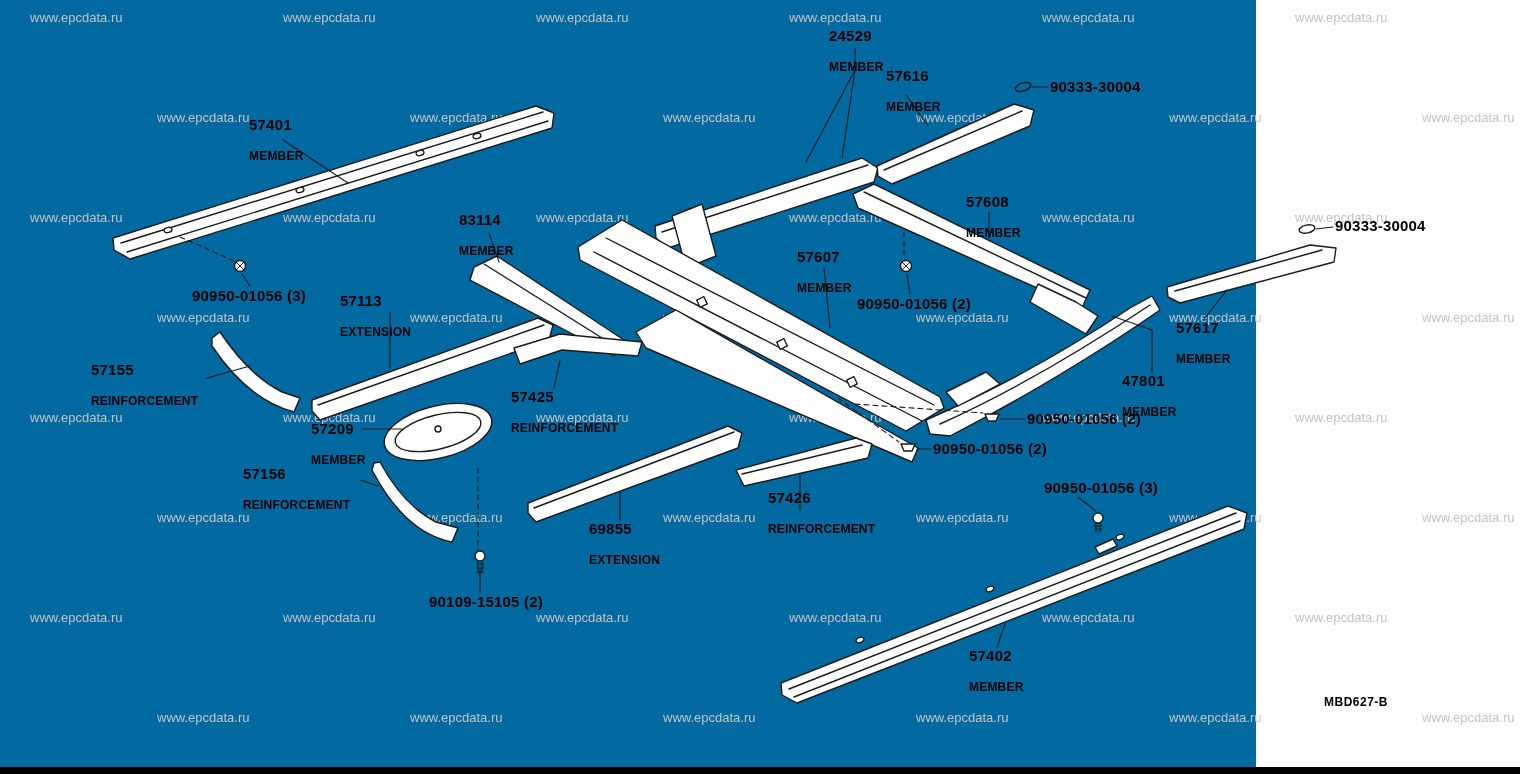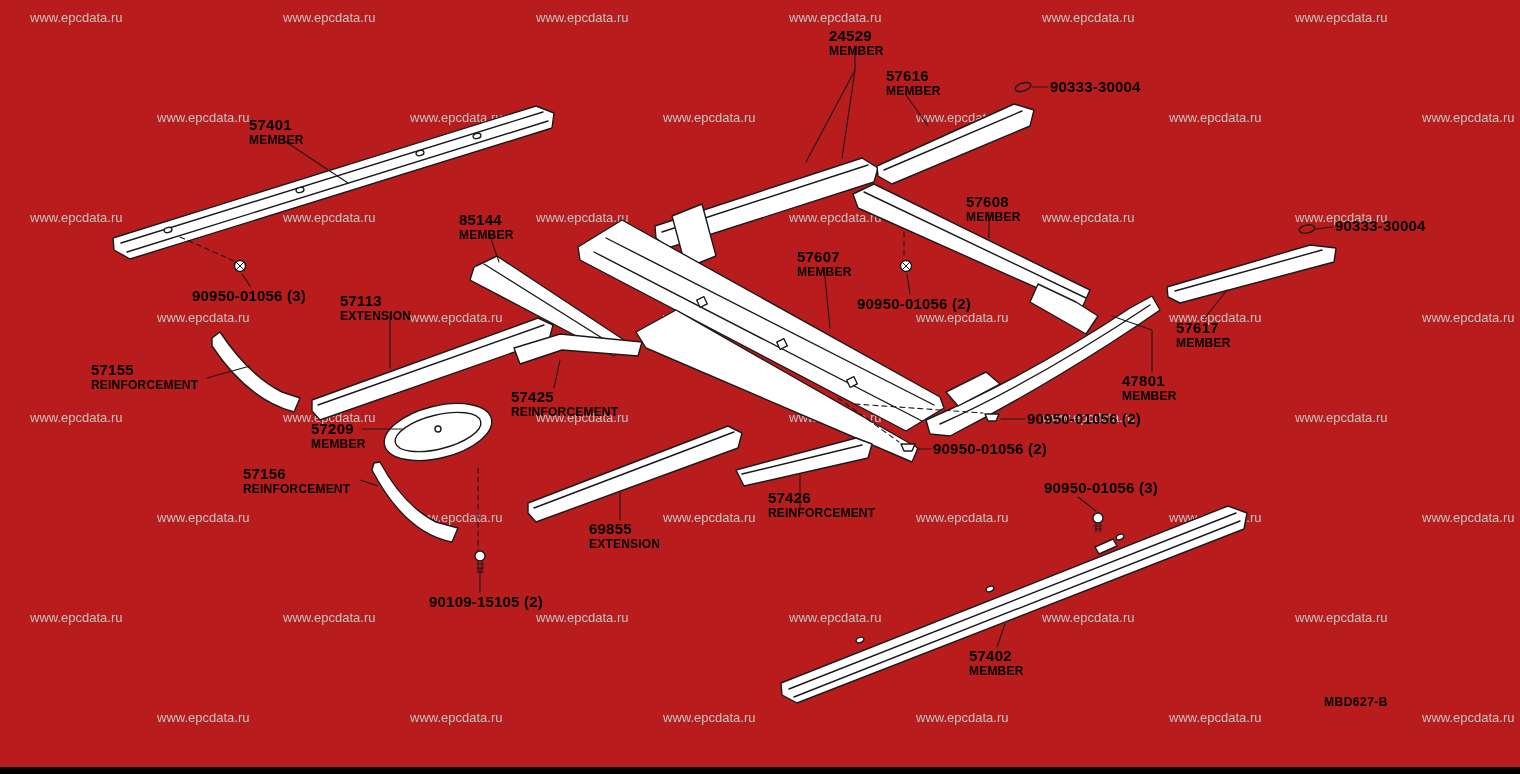--- a/index.html
+++ b/index.html
@@ -1,28 +1,28 @@
 <!DOCTYPE html>
 <html><head>
 <meta charset="utf-8">
 <style>
   * { margin:0; padding:0; box-sizing:border-box; }
   html,body { width:1520px; height:774px; background:#ffffff; overflow:hidden;
               font-family:"Liberation Sans", sans-serif; }
-  .stage { position:relative; width:1520px; height:774px; background:#b91c1c; }
+  .stage { position:relative; width:1256px; height:774px; background:#0369a1; }
 
   .wm-layer { position:absolute; inset:0; z-index:1; }
   .wm { position:absolute; font-size:13px; color:#c3c3c3; white-space:nowrap; }
 
   svg.diagram { position:absolute; left:0; top:0; z-index:2; }
 
   .labels-layer { position:absolute; inset:0; z-index:3; }
   .label { position:absolute; color:#000; line-height:1.05; white-space:nowrap; }
   .label .pn { font-weight:bold; font-size:15px; letter-spacing:.2px; }
-  .label .pd { font-weight:bold; font-size:12px; margin-top:1px; letter-spacing:.2px; }
+  .label .pd { font-weight:bold; font-size:12px; margin-top:17px; letter-spacing:.2px; }
   .label.code .pn { font-size:12px; letter-spacing:.5px; }
 
   .bottom-bar { position:absolute; left:0; bottom:0; width:1520px; height:7px;
                 background:#000; z-index:4; }
 </style>
 </head>
 <body>
 
 <div class="stage">
 
@@ -258,21 +258,21 @@
     <div class="label" style="left:1050px;top:79px">
       <div class="pn">90333-30004</div>
     </div>
 
     <div class="label" style="left:249px;top:117px">
       <div class="pn">57401</div>
       <div class="pd">MEMBER</div>
     </div>
 
     <div class="label" style="left:459px;top:212px">
-      <div class="pn">85144</div>
+      <div class="pn">83114</div>
       <div class="pd">MEMBER</div>
     </div>
 
     <div class="label" style="left:966px;top:194px">
       <div class="pn">57608</div>
       <div class="pd">MEMBER</div>
     </div>
 
     <div class="label" style="left:1335px;top:218px">
       <div class="pn">90333-30004</div>

